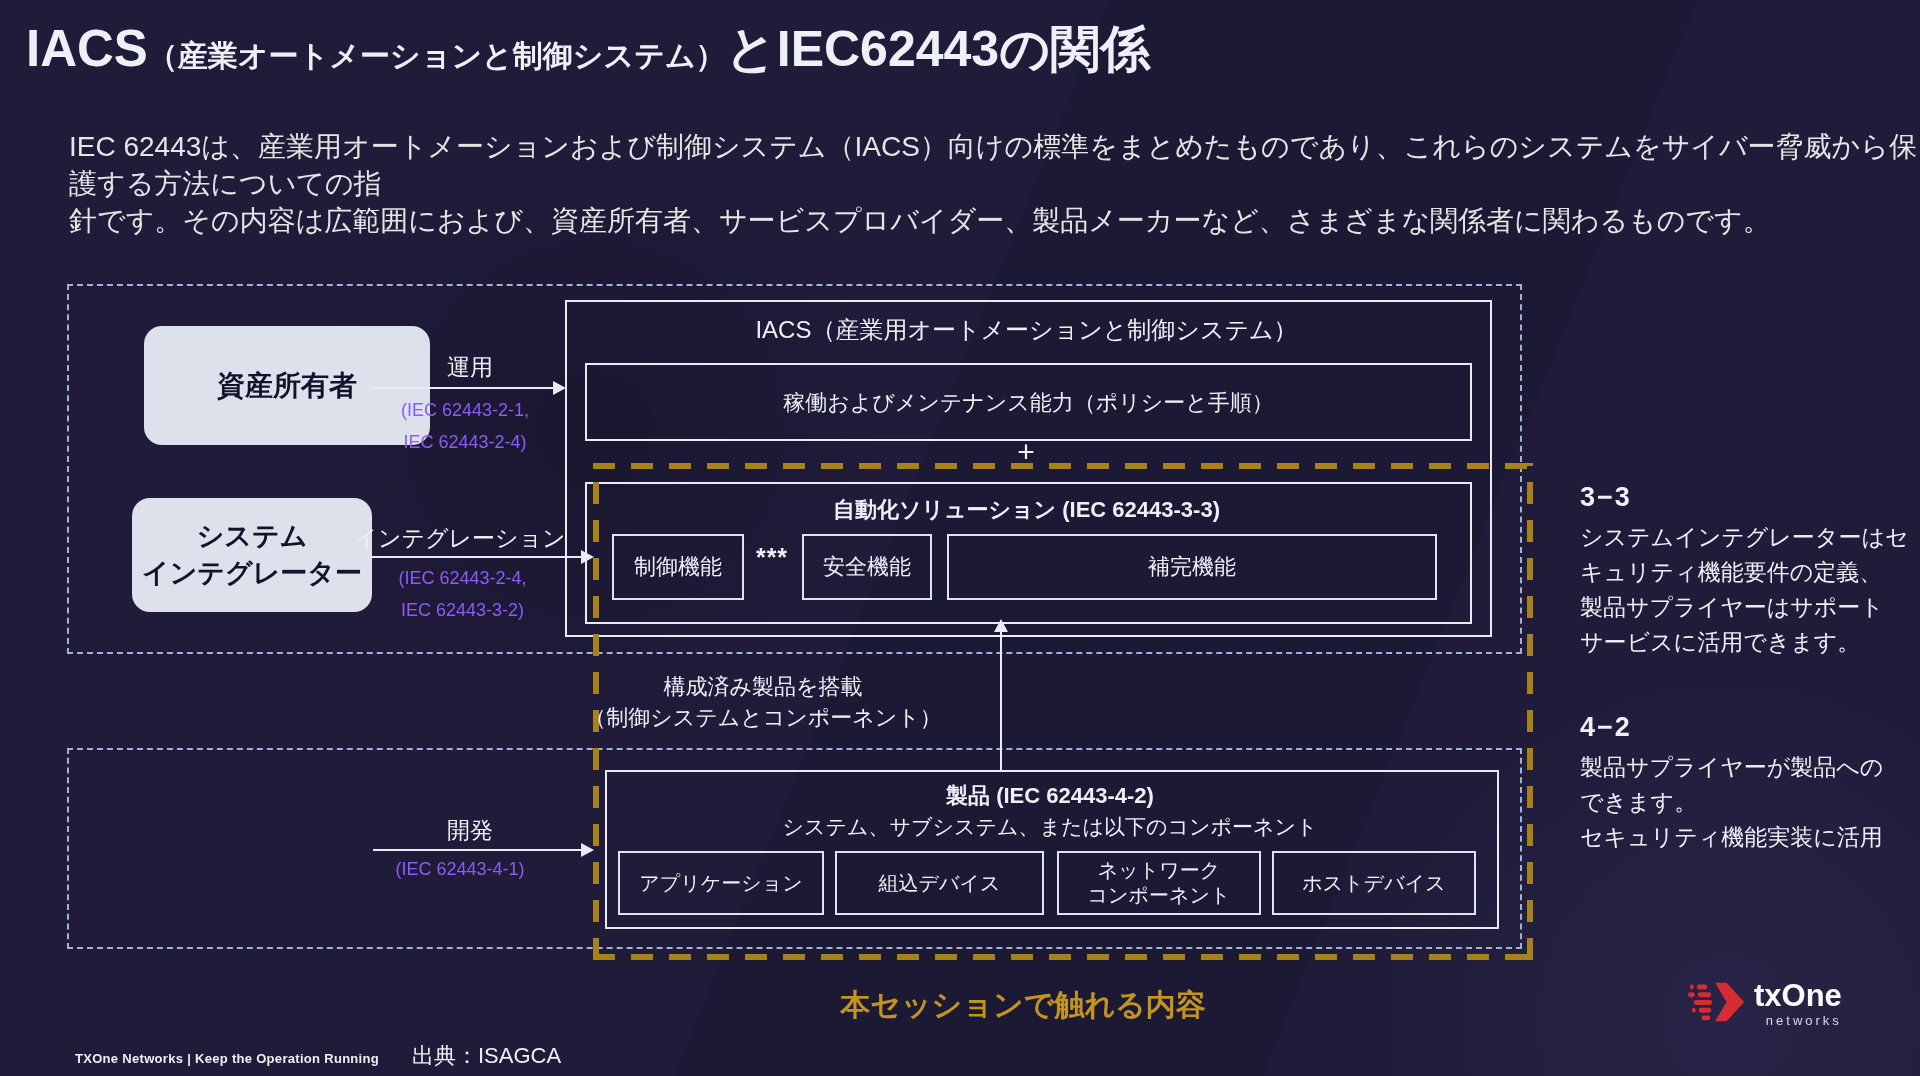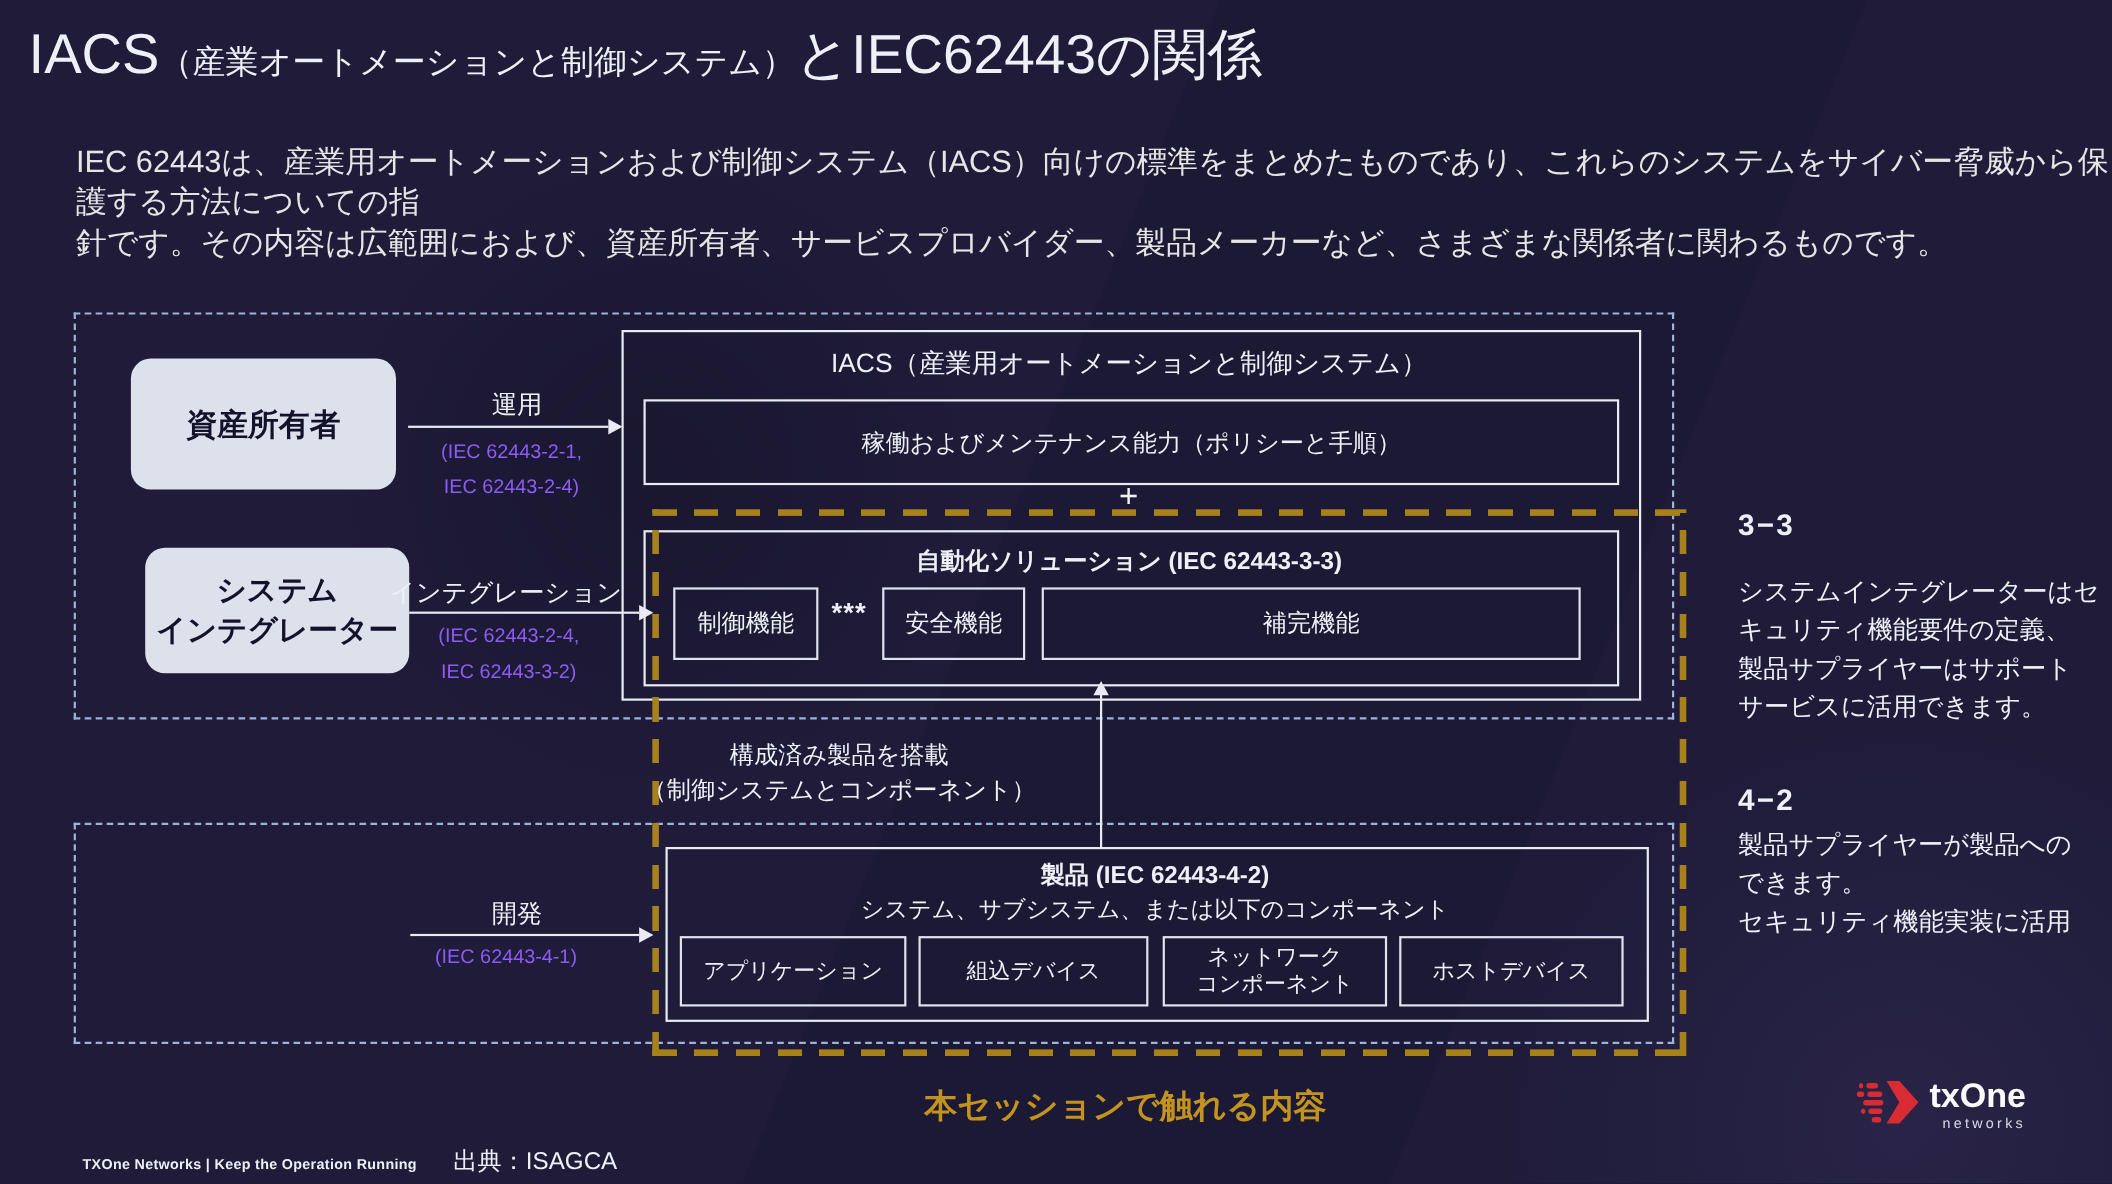--- a/index.html
+++ b/index.html
@@ -4,21 +4,21 @@
 <style>
   html,body{margin:0;padding:0;background:#1f1b39;}
   .stage{position:relative;width:1920px;height:1076px;background:#1f1b39;overflow:hidden;
          font-family:"Liberation Sans","DejaVu Sans",sans-serif;color:#eef0f7;}
   .bg-grad{position:absolute;inset:0;pointer-events:none;background:
     radial-gradient(circle 430px at 31% 40%, rgba(0,0,0,0.16), transparent 72%),
     radial-gradient(circle 520px at 90% 95%, rgba(128,118,196,0.10), transparent 70%),
     linear-gradient(112deg, transparent 47%, rgba(0,0,0,0.09) 47.2%, rgba(0,0,0,0.09) 72%, transparent 72.2%);}
 
   
-  .title-row{position:absolute;left:26px;top:16px;white-space:nowrap;font-weight:normal;}
+  .title-row{position:absolute;left:26px;top:16px;white-space:nowrap;font-weight:bold;}
   .t-main{font-size:51px;}
   .t-paren{font-size:30px;}
   .t-suffix{font-size:50px;}
   .intro{position:absolute;left:69px;top:128px;font-size:28px;line-height:37px;color:#e5e5e5;}
 
   
   .dash-blue{position:absolute;border:2px dashed #9db4d8;z-index:2;}
   #blue1{left:67px;top:284px;width:1451px;height:366px;}
   #blue2{left:67px;top:748px;width:1451px;height:197px;}
   .gold{position:absolute;left:593px;top:463px;width:940px;height:497px;z-index:5;
@@ -61,41 +61,41 @@
   .cbox{position:absolute;border:2px solid #dfe3ee;display:flex;flex-direction:column;align-items:center;
         justify-content:center;font-size:20px;line-height:25px;z-index:4;}
   #comp-1{left:618px;top:851px;width:202px;height:60px;}
   #comp-2{left:835px;top:851px;width:205px;height:60px;}
   #comp-3{left:1057px;top:851px;width:200px;height:60px;}
   #comp-4{left:1272px;top:851px;width:200px;height:60px;}
 
   
   .actor{position:absolute;background:#dce1ec;border-radius:18px;color:#12122b;font-weight:bold;
          display:flex;flex-direction:column;align-items:center;justify-content:center;z-index:3;}
-  #actor-asset-owner{left:119px;top:326px;width:241px;height:119px;font-size:28px;}
+  #actor-asset-owner{left:144px;top:326px;width:286px;height:119px;font-size:28px;}
   #actor-system-integrator{left:132px;top:498px;width:240px;height:114px;font-size:27px;line-height:37px;}
   #actor-product-supplier{left:132px;top:788px;width:241px;height:122px;font-size:27px;line-height:37px;}
 
   
   .h-line{position:absolute;height:2px;background:#e8ebf4;z-index:3;}
   .h-head{position:absolute;width:0;height:0;border-top:7px solid transparent;
           border-bottom:7px solid transparent;border-left:13px solid #e8ebf4;z-index:6;}
   #arrow1-line{left:371px;top:387px;width:182px;}  #arrow1-head{left:553px;top:381px;}
   #arrow2-line{left:372px;top:556px;width:209px;}  #arrow2-head{left:581px;top:550px;}
   #arrow3-line{left:373px;top:849px;width:208px;}  #arrow3-head{left:581px;top:843px;}
   .arrow-label{position:absolute;text-align:center;font-size:23px;z-index:3;}
   .refs{position:absolute;text-align:center;font-size:18px;line-height:32px;color:#8b5cf6;z-index:3;}
   #al1{left:380px;top:352px;width:180px;}  #ar1{left:360px;top:394px;width:210px;}
   #al2{left:350px;top:523px;width:220px;}  #ar2{left:355px;top:562px;width:215px;}
   #al3{left:380px;top:815px;width:180px;}  #ar3{left:350px;top:853px;width:220px;}
 
   
   .ann-h{position:absolute;font-size:27px;font-weight:bold;letter-spacing:2px;z-index:3;}
   .ann-b{position:absolute;font-size:23px;line-height:35px;z-index:3;}
-  #ann1-h{left:1580px;top:462px;text-align:right;} #ann1-b{left:1580px;top:520px;}
+  #ann1-h{left:1580px;top:482px;text-align:right;} #ann1-b{left:1580px;top:520px;}
   #ann2-h{left:1580px;top:712px;} #ann2-b{left:1580px;top:750px;}
 
   
   #footer-brand{position:absolute;left:75px;top:1051px;font-size:13px;font-weight:bold;letter-spacing:0.3px;}
   #footer-source{position:absolute;left:412px;top:1041px;font-size:22px;}
   #session-note{position:absolute;left:773px;top:985px;width:500px;text-align:center;
                 font-size:30px;font-weight:bold;color:#c2931f;z-index:6;}
   #logo{position:absolute;left:1688px;top:980px;display:flex;align-items:flex-start;gap:8px;}
   .logo-txt{display:flex;flex-direction:column;line-height:1;}
   .logo-main{font-size:31px;font-weight:bold;color:#fbfbfd;}

